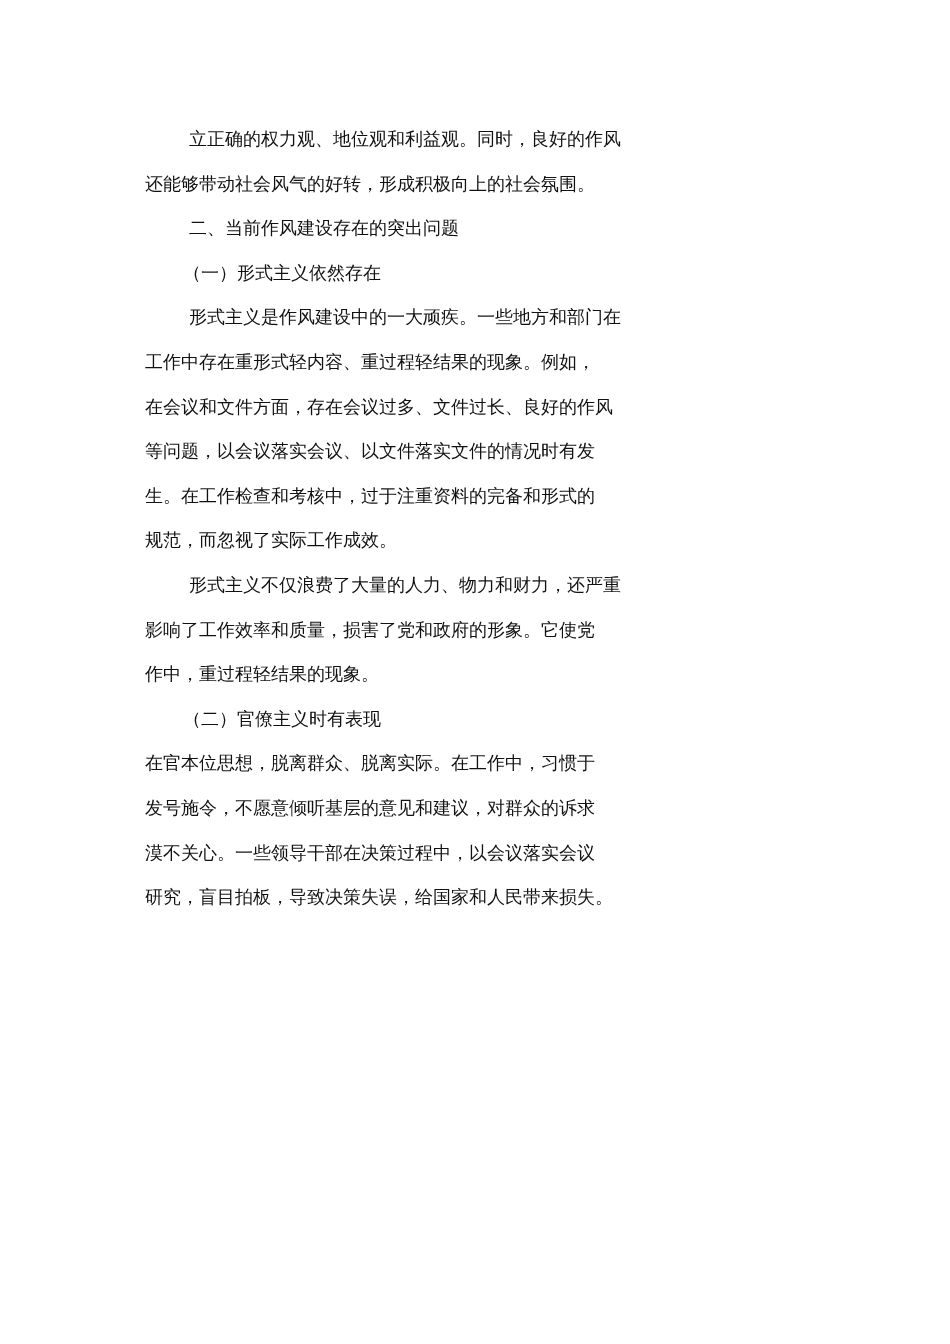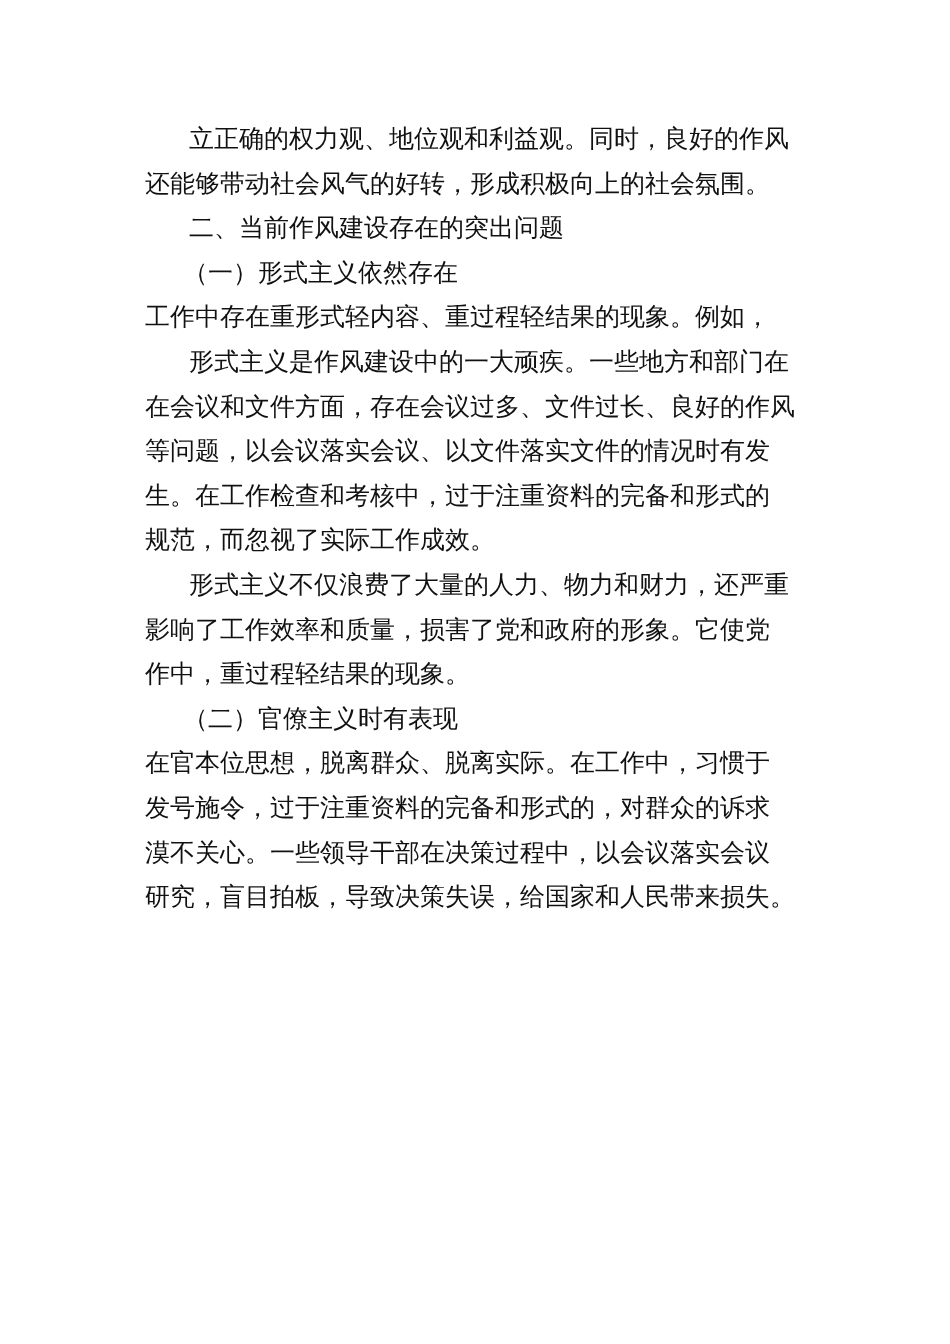--- a/index.html
+++ b/index.html
@@ -17,21 +17,21 @@
     }
     .page {
       position: absolute;
       left: 145px;
       top: 117px;
       width: 670px;
     }
     .line {
       height: 44.6px;
       line-height: 44.6px;
-      font-size: 25px;
+      font-size: 18px;
       white-space: nowrap;
       letter-spacing: 0px;
     }
     .indent {
       padding-left: 44px;
     }
     .sub-indent {
       padding-left: 38px;
     }
   </style>
@@ -47,38 +47,38 @@
 
   <div>
     <div class="line indent">二、当前作风建设存在的突出问题</div>
   </div>
 
   <div>
     <div class="line sub-indent">（一）形式主义依然存在</div>
   </div>
 
   <div>
+    <div class="line indent">形式主义是作风建设中的一大顽疾。一些地方和部门在</div>
     <div class="line">工作中存在重形式轻内容、重过程轻结果的现象。例如，</div>
-    <div class="line indent">形式主义是作风建设中的一大顽疾。一些地方和部门在</div>
     <div class="line">在会议和文件方面，存在会议过多、文件过长、良好的作风</div>
     <div class="line">等问题，以会议落实会议、以文件落实文件的情况时有发</div>
     <div class="line">生。在工作检查和考核中，过于注重资料的完备和形式的</div>
     <div class="line">规范，而忽视了实际工作成效。</div>
   </div>
 
   <div>
     <div class="line indent">形式主义不仅浪费了大量的人力、物力和财力，还严重</div>
     <div class="line">影响了工作效率和质量，损害了党和政府的形象。它使党</div>
     <div class="line">作中，重过程轻结果的现象。</div>
   </div>
 
   <div>
     <div class="line sub-indent">（二）官僚主义时有表现</div>
   </div>
 
   <div>
     <div class="line">在官本位思想，脱离群众、脱离实际。在工作中，习惯于</div>
-    <div class="line">发号施令，过于注重资料的完备和形式的，对群众的诉求</div>
+    <div class="line">发号施令，不愿意倾听基层的意见和建议，对群众的诉求</div>
     <div class="line">漠不关心。一些领导干部在决策过程中，以会议落实会议</div>
     <div class="line">研究，盲目拍板，导致决策失误，给国家和人民带来损失。</div>
   </div>
 
 </div>
 
 </body></html>

